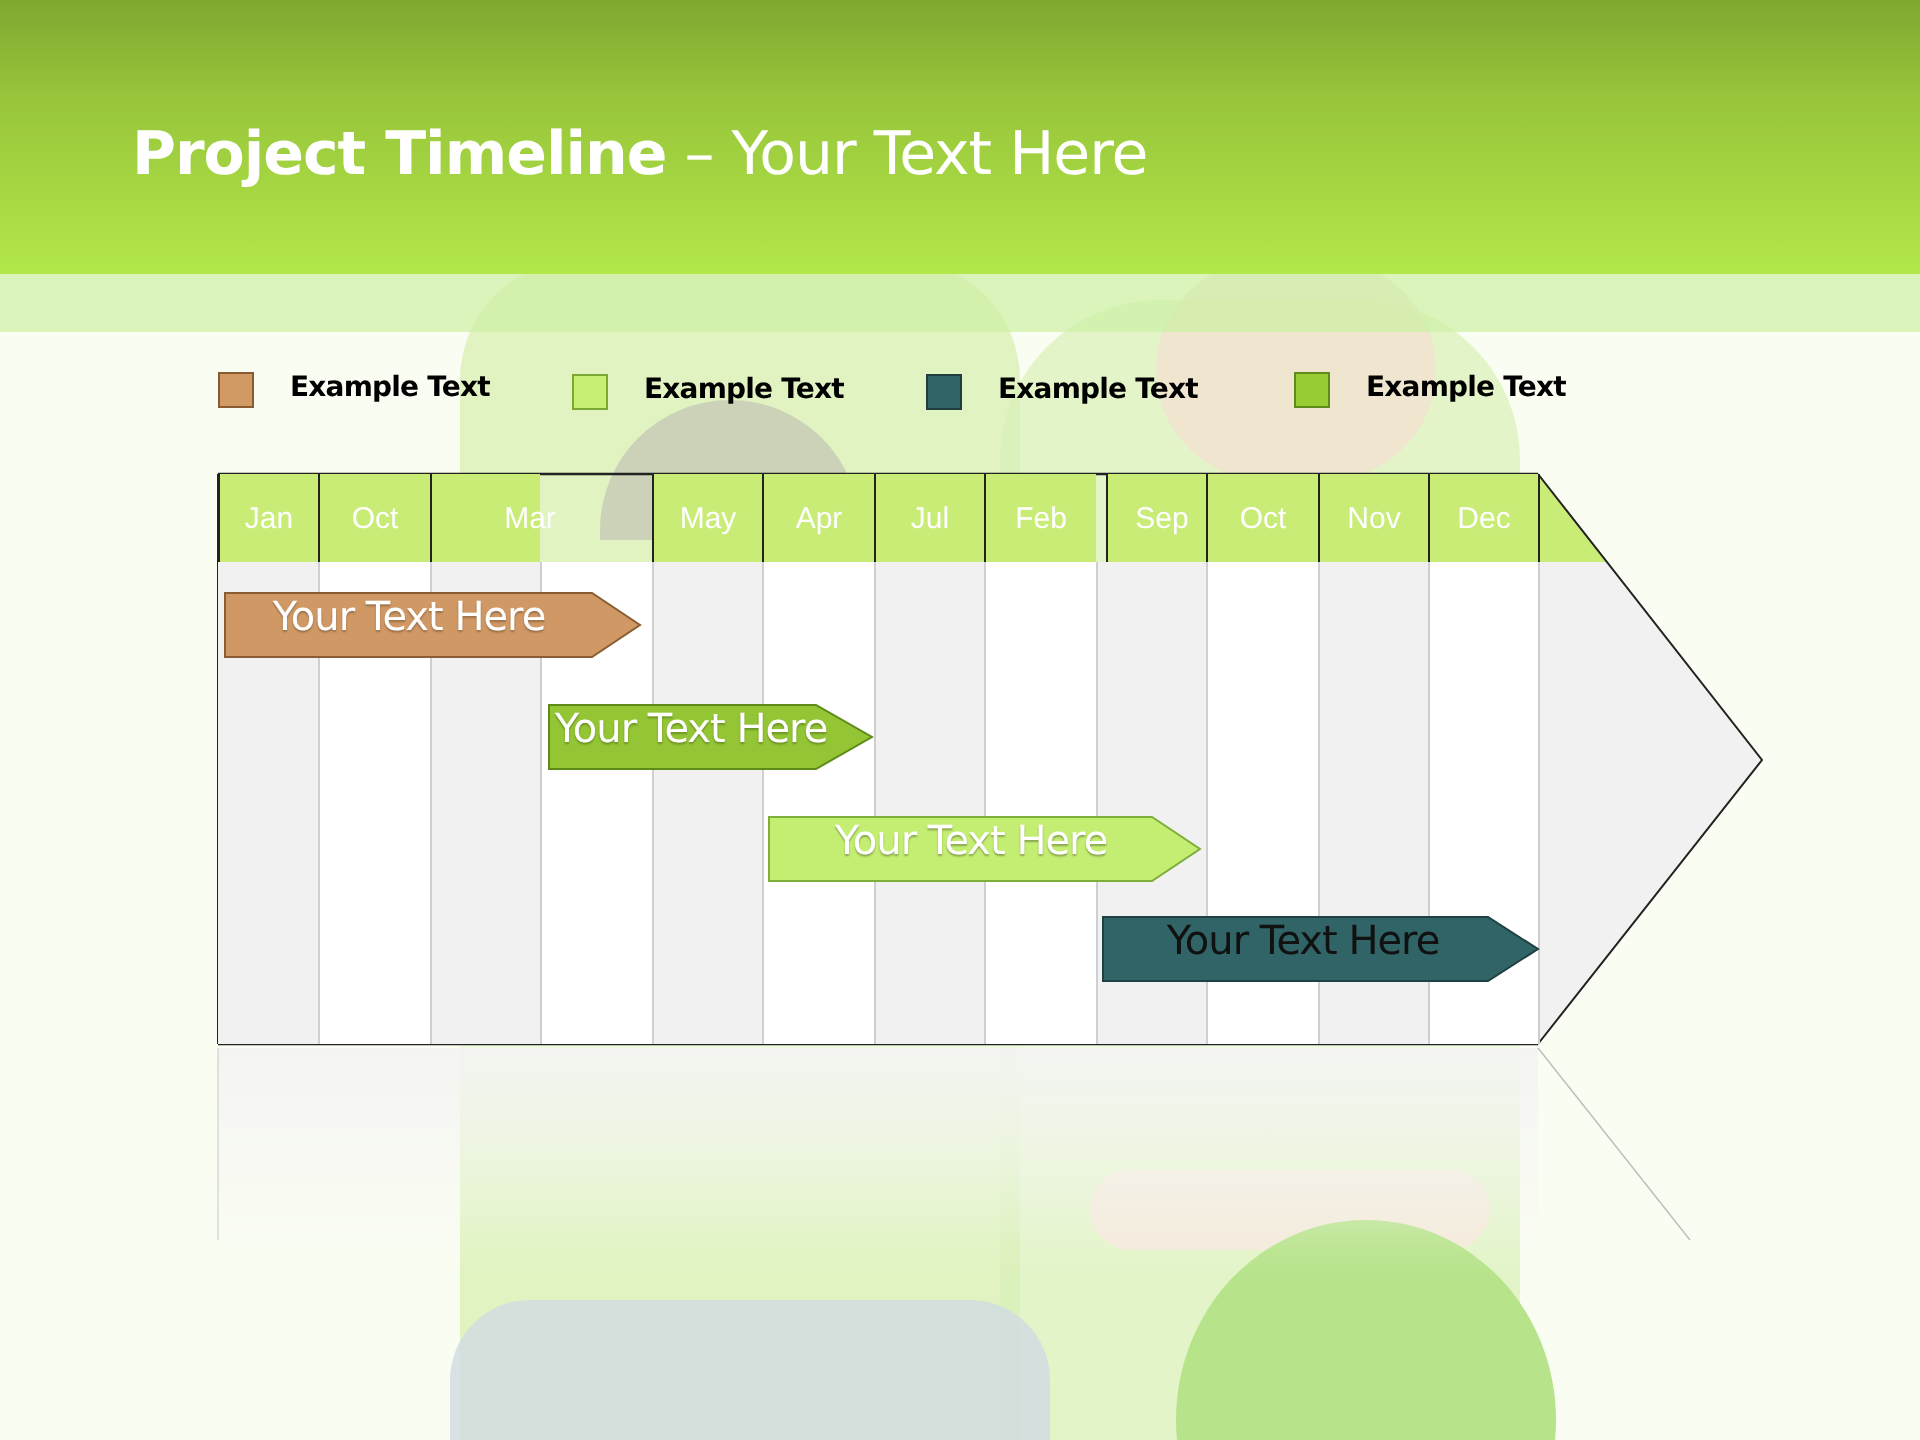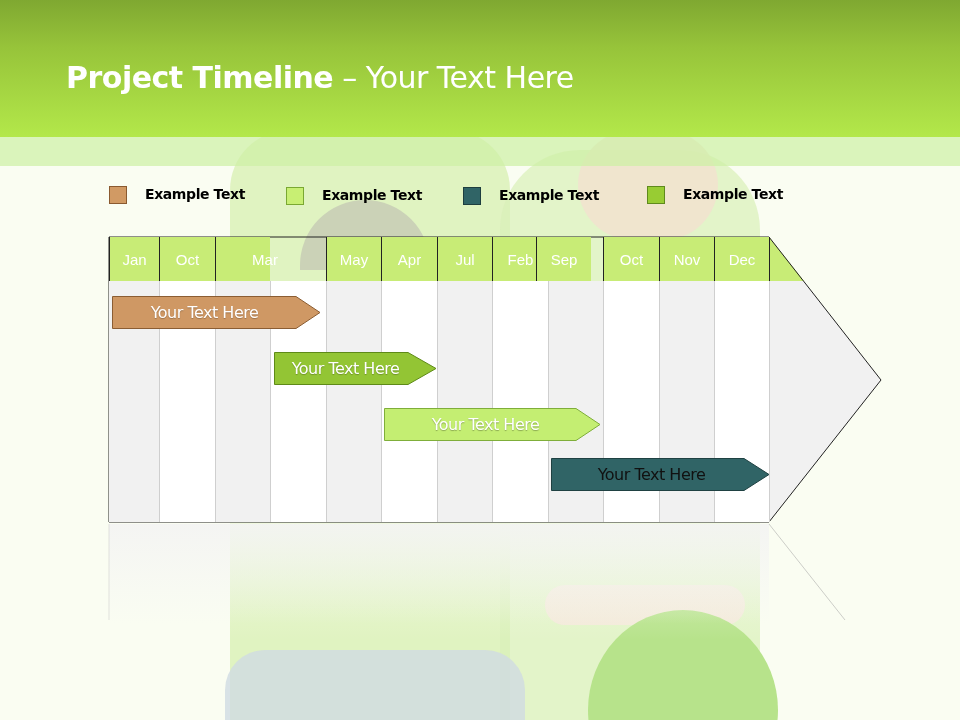--- a/index.html
+++ b/index.html
@@ -49,22 +49,22 @@
       color:#fff; font-size:15px;
     }
     .month-col {
       position:absolute; top:281px; height:241px;
       border-left:1px solid #cfcfcf; box-sizing:border-box;
     }
     .col-gray { background:#f1f1f1; }
     .col-white { background:#ffffff; }
 
     .task {
-      position:absolute; height:33px; display:flex; align-items:center;
-      font-family:"DejaVu Sans", sans-serif; font-size:16px; letter-spacing:-0.5px;
+      position:absolute; height:33px; display:flex; align-items:flex-start;
+      font-family:"DejaVu Sans", sans-serif; font-size:20px; letter-spacing:-0.5px;
     }
     .task svg { position:absolute; left:0; top:0; }
     .task .label { position:relative; text-align:center; width:100%; }
   </style>
 </head>
 <body>
 
 <div class="bg-photo">
   <div class="bg-shirt1"></div>
   <div class="bg-shirt2"></div>
@@ -138,21 +138,21 @@
     </div>
   <div class="month-header" style="left:381px;width:56px;">
       <span>Apr</span>
     </div>
   <div class="month-header" style="left:437px;width:55px;">
       <span>Jul</span>
     </div>
   <div class="month-header" style="left:492px;width:56px;">
       <span>Feb</span>
     </div>
-  <div class="month-header" style="left:536px;width:55px;">
+  <div class="month-header" style="left:553px;width:55px;">
       <span>Sep</span>
     </div>
   <div class="month-header" style="left:603px;width:56px;">
       <span>Oct</span>
     </div>
   <div class="month-header" style="left:659px;width:55px;">
       <span>Nov</span>
     </div>
   <div class="month-header" style="left:714px;width:56px;border-right:1px solid #222;justify-content:center;">
       <span>Dec</span>

